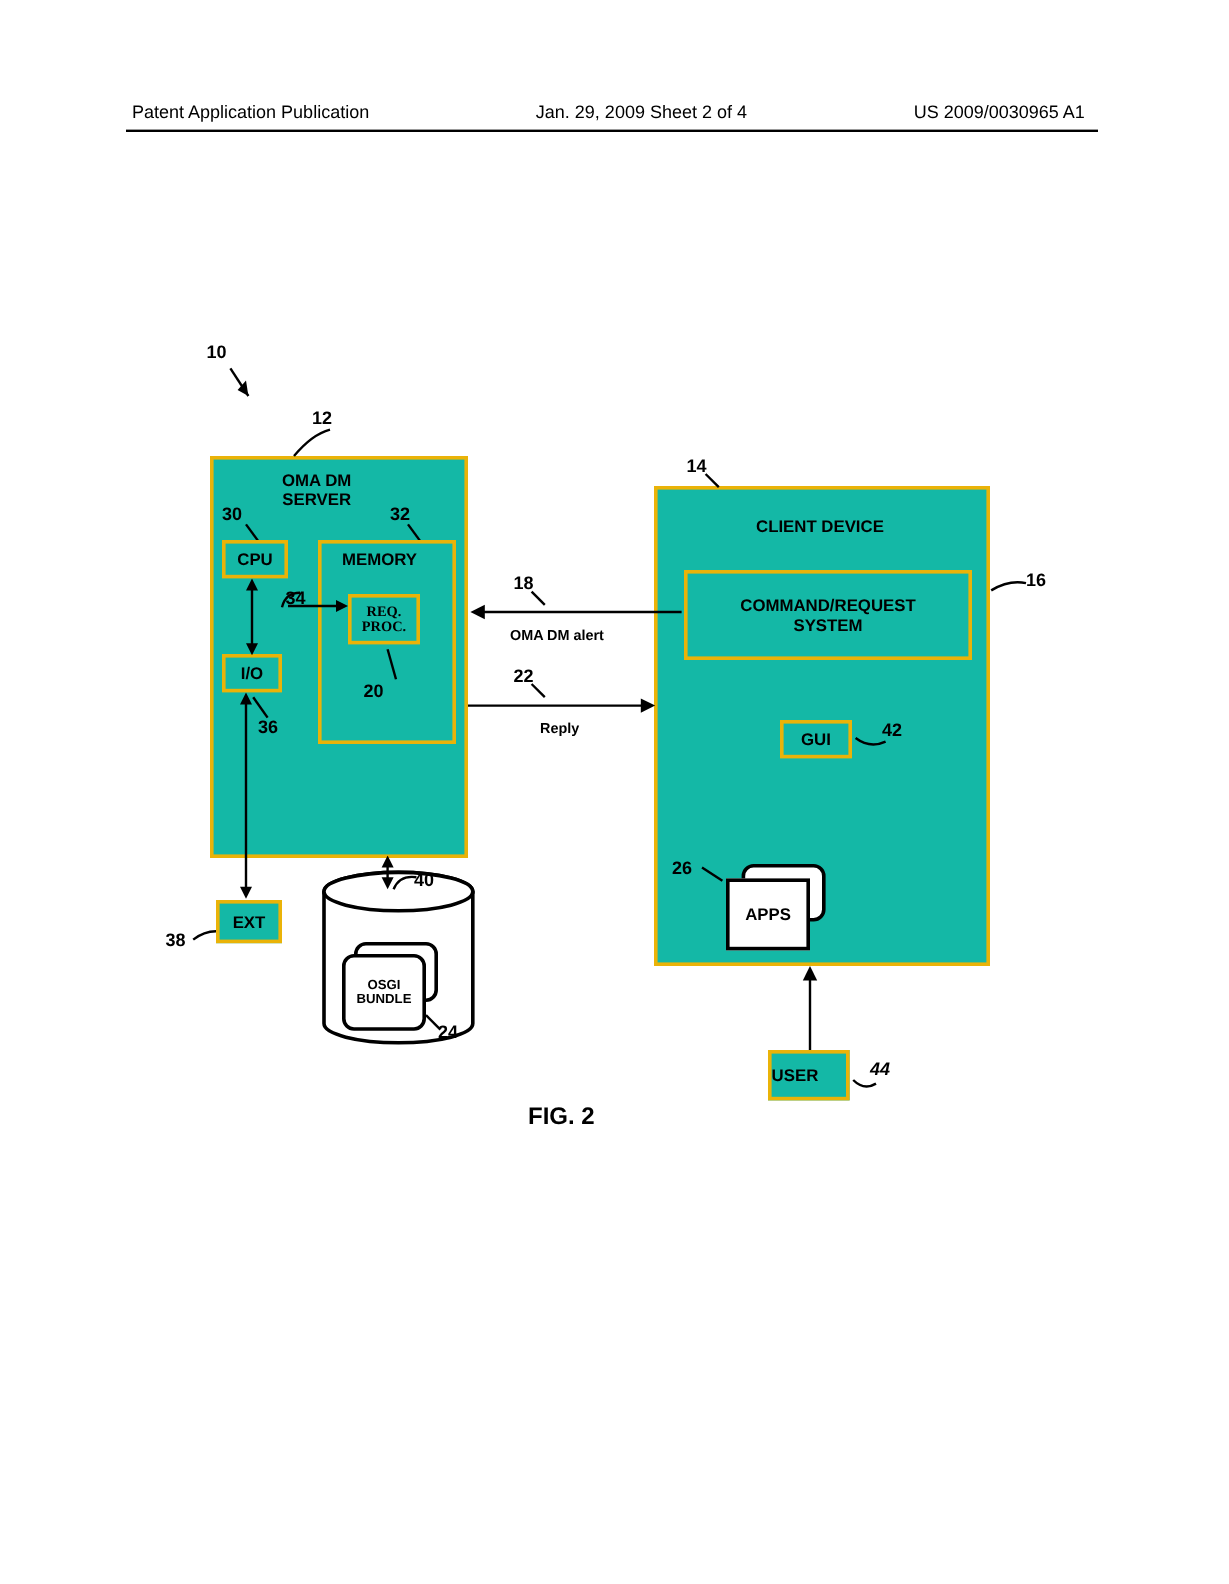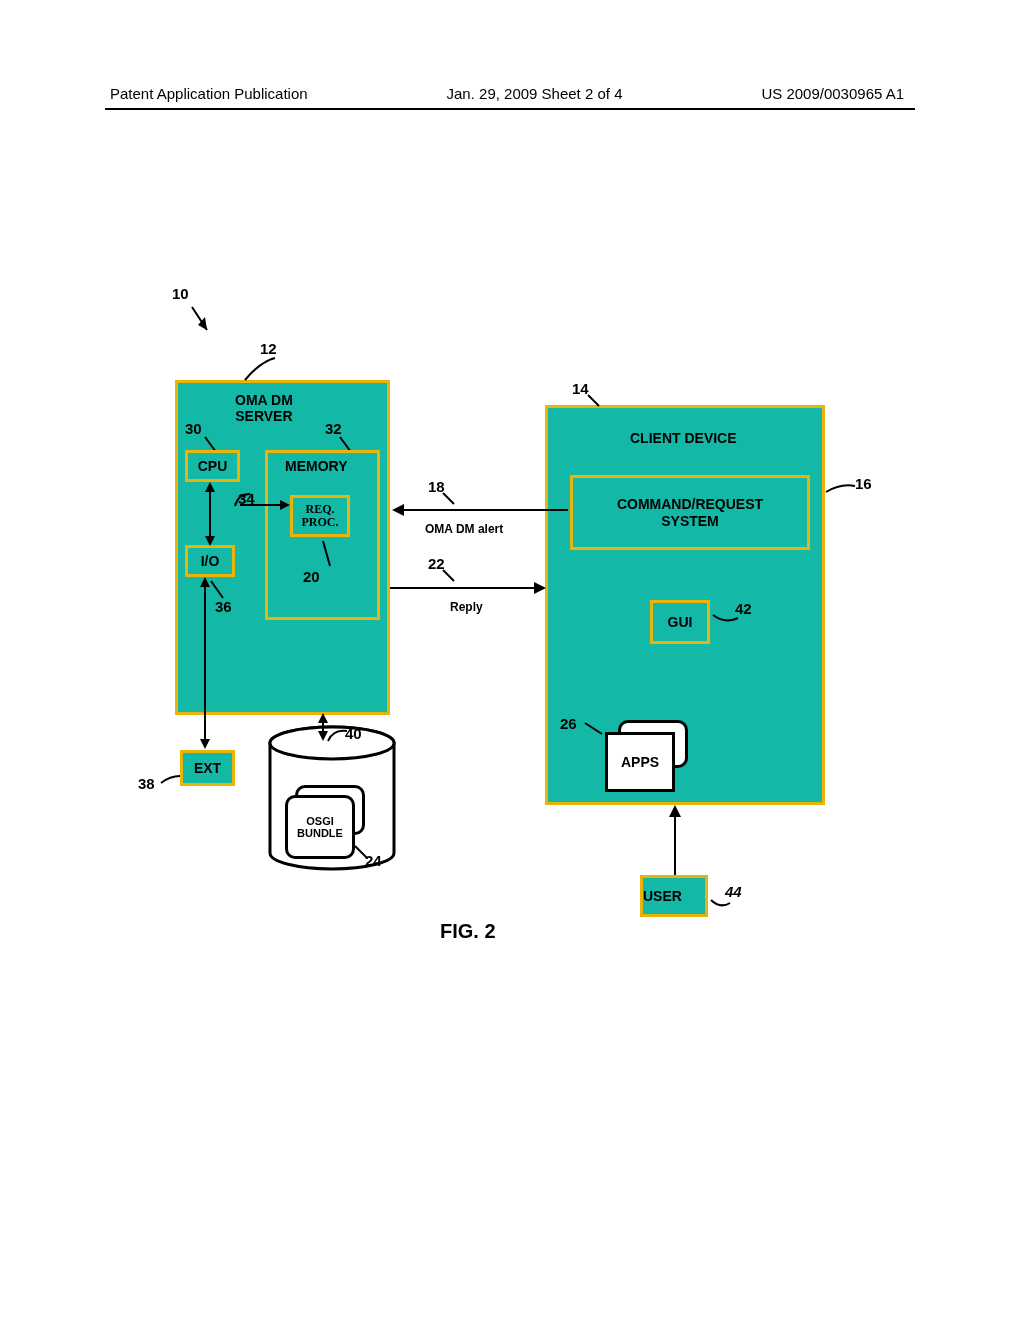--- a/index.html
+++ b/index.html
@@ -216,21 +216,21 @@
     <line x1="0" y1="10" x2="148" y2="10" stroke="#000" stroke-width="2"></line>
     <polygon points="156,10 144,4 144,16" fill="#000"></polygon>
   </svg>
   <div class="label" style="top:300px; left:320px; font-size:12px;">Reply</div>
 
   <div class="num" style="top:255px; left:298px;">22</div>
   <svg style="position:absolute; top:267px; left:310px;" width="20" height="18">
     <line x1="3" y1="3" x2="14" y2="14" stroke="#000" stroke-width="2"></line>
   </svg>
 
-  <div class="box" style="top:300px; left:520px; width:60px; height:44px; display:flex; align-items:center; justify-content:center;">
+  <div class="box" style="top:300px; left:520px; width:60px; height:32px; display:flex; align-items:center; justify-content:center;">
     <span class="label" style="position:static;">GUI</span>
   </div>
 
   <div class="num" style="top:300px; left:605px;">42</div>
   <svg style="position:absolute; top:312px; left:580px;" width="30" height="15">
     <path d="M3 3 Q 15 12 28 6" stroke="#000" stroke-width="2" fill="none"></path>
   </svg>
 
   <div style="position:absolute; top:420px; left:488px; width:70px; height:48px; border:3px solid #000; border-radius:10px; background:white;"></div>
   <div style="position:absolute; top:432px; left:475px; width:70px; height:60px; border:3px solid #000; border-radius:0; background:white; display:flex; align-items:center; justify-content:center;">

